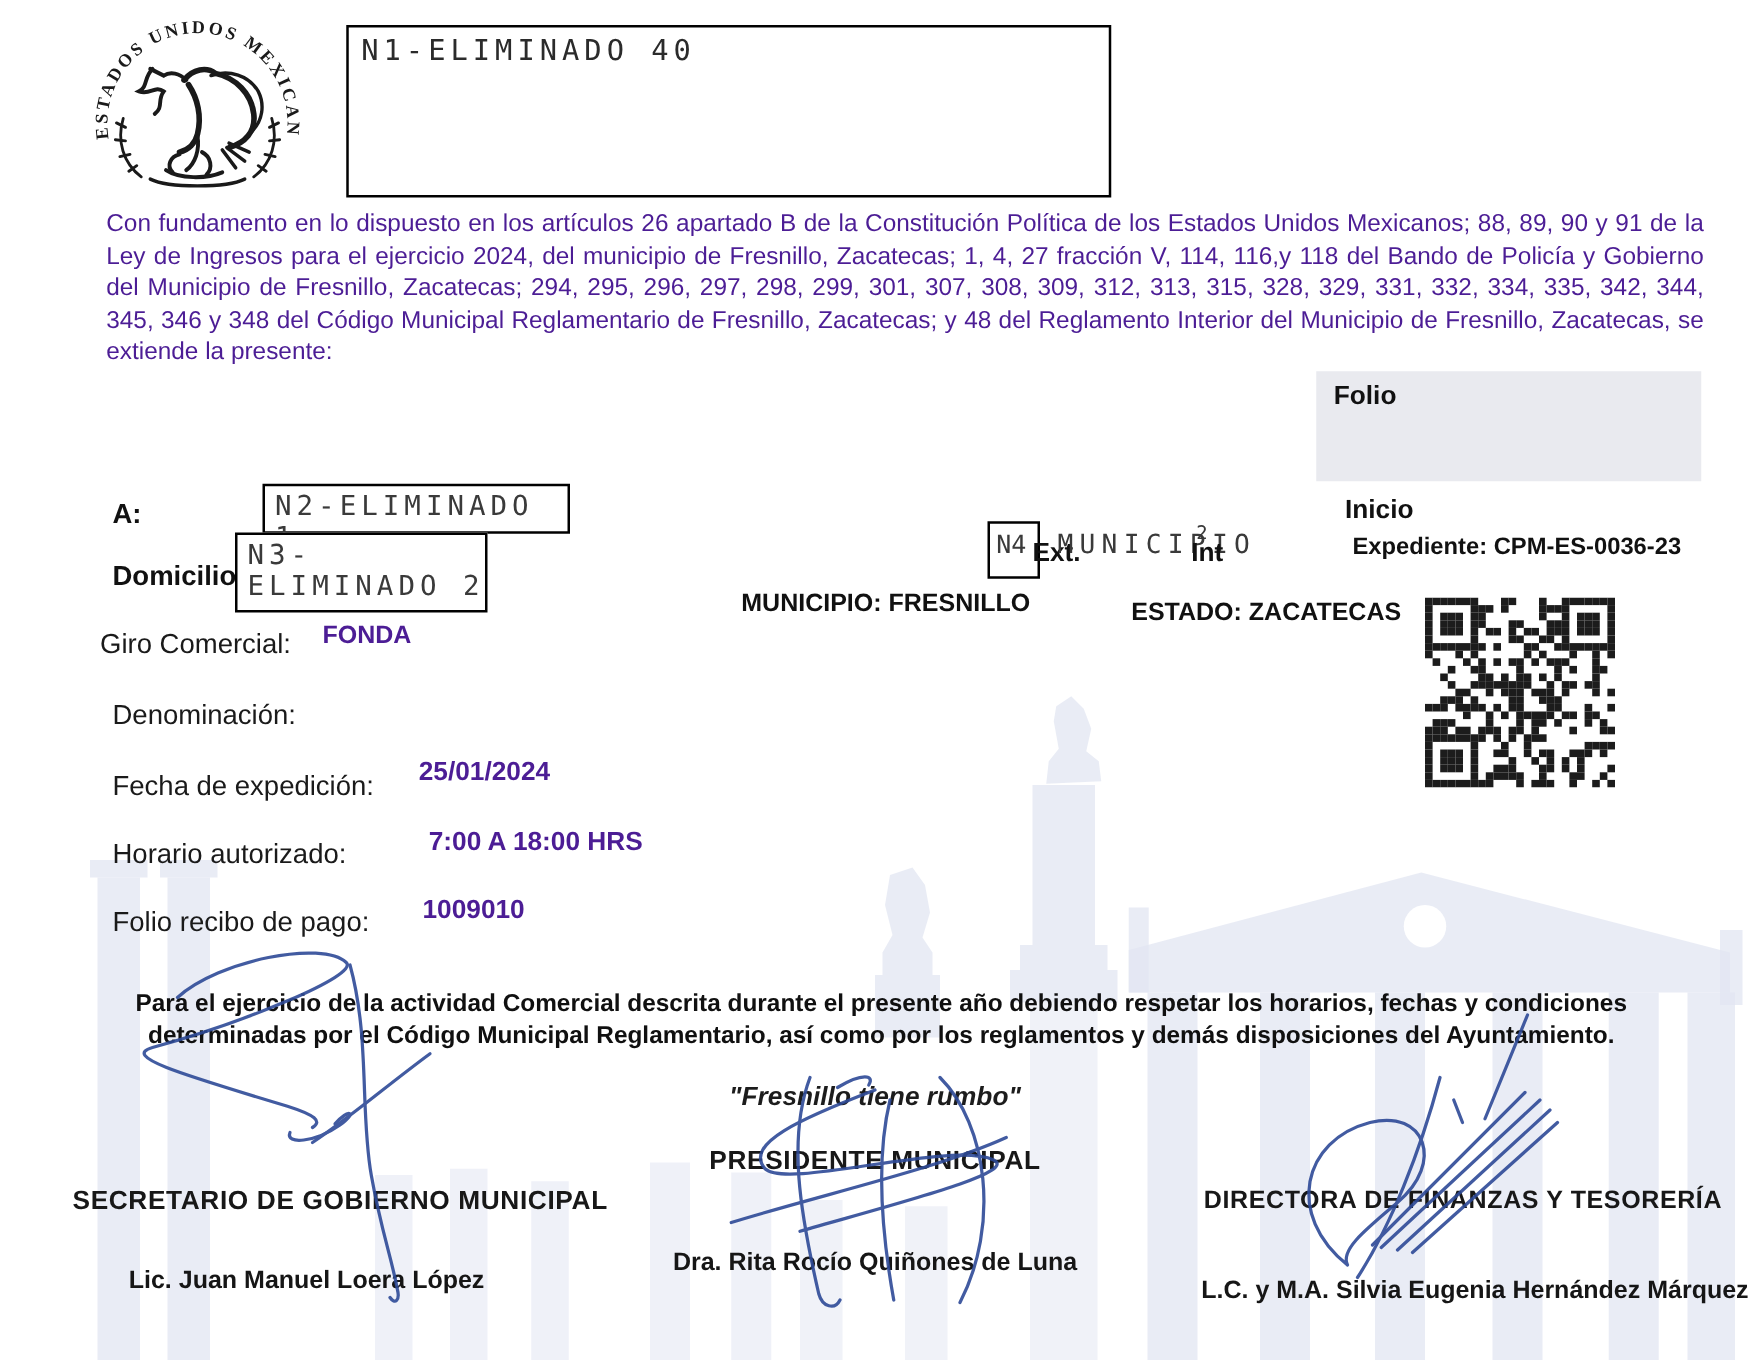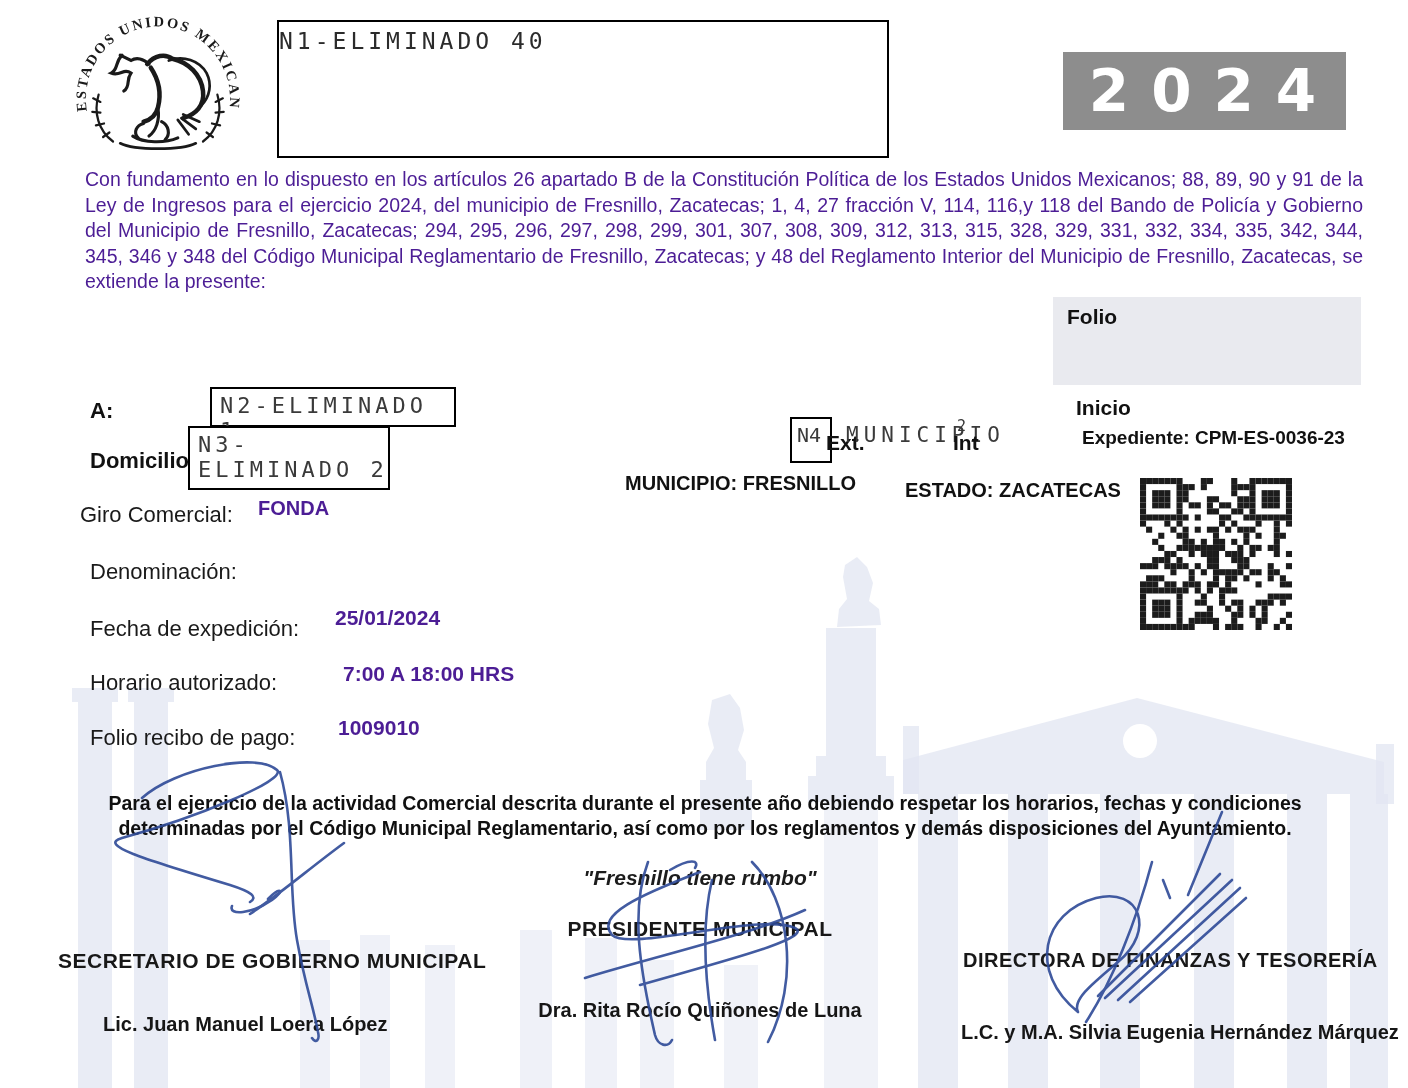--- a/index.html
+++ b/index.html
@@ -4,21 +4,21 @@
 <style>
   html,body{margin:0;padding:0;background:#f0f0f0;}
   .page{position:relative;width:1408px;height:1088px;background:#ffffff;overflow:hidden;
         font-family:"Liberation Sans",sans-serif;color:#161616;}
   .abs{position:absolute;}
   
   .wm{position:absolute;left:0;top:0;z-index:0;}
   
   .n1box{left:277px;top:20px;width:612px;height:138px;border:2px solid #000;background:#fff;
          font-family:"DejaVu Sans Mono",monospace;font-size:23px;letter-spacing:4px;
-         padding:6px 0 0 0;box-sizing:border-box;color:#2b2b2b;}
+         padding:6px 0 0 10px;box-sizing:border-box;color:#2b2b2b;}
   .yearbox{left:1063px;top:52px;width:283px;height:78px;background:#8d8d8d;
            display:flex;align-items:center;justify-content:center;}
   .yearbox span{color:#fff;font-family:"DejaVu Sans",sans-serif;font-weight:800;
                 font-size:58px;letter-spacing:22px;padding-left:18px;}
   .legal{left:85px;top:167px;width:1278px;font-size:19.5px;line-height:1.31;color:#4c1d95;
          text-align:justify;}
   .banner{left:88px;top:297px;width:932px;height:86px;background:#8c2f38;border-top:3px solid #4f181d;
           display:flex;align-items:center;justify-content:center;color:#fff;}
   .banner .lt{font-size:42px;font-weight:600;letter-spacing:1px;}
   .banner .bd{font-size:47px;font-weight:800;letter-spacing:2px;}
@@ -111,23 +111,20 @@
       <path d="M34 96 C28 116 34 136 50 148" stroke-width="2.5"></path>
       <path d="M166 96 C172 116 166 136 150 148" stroke-width="2.5"></path>
       <path d="M36 104 l-8 -4 M36 116 l-9 -1 M40 128 l-9 2 M46 138 l-7 5 M164 104 l8 -4 M164 116 l9 -1 M160 128 l9 2 M154 138 l7 5" stroke-width="2.5"></path>
 
       <path d="M58 150 C74 158 126 158 142 150" stroke-width="3"></path>
     </g>
   </svg>
 
   <div class="abs n1box">N1-ELIMINADO 40</div>
 
-  <div class="abs yearbox">
-    <span>2024</span>
-  </div>
 
   <div class="abs legal">Con fundamento en lo dispuesto en los artículos 26 apartado B de la Constitución Política de los Estados Unidos Mexicanos; 88, 89, 90 y 91 de la Ley de Ingresos para el ejercicio 2024, del municipio de Fresnillo, Zacatecas; 1, 4, 27 fracción V, 114, 116,y 118 del Bando de Policía y Gobierno del Municipio de Fresnillo, Zacatecas; 294, 295, 296, 297, 298, 299, 301, 307, 308, 309, 312, 313, 315, 328, 329, 331, 332, 334, 335, 342, 344, 345, 346 y 348 del Código Municipal Reglamentario de Fresnillo, Zacatecas; y 48 del Reglamento Interior del Municipio de Fresnillo, Zacatecas, se extiende la presente:</div>
 
 
   <div class="abs foliobox">
     <div class="flabel">Folio</div>
   </div>
 
   <div class="abs lblb" style="left:90px;top:398px;">A:</div>
   <div class="abs redbox" style="left:210px;top:387px;width:246px;height:40px;font-size:22px;letter-spacing:4px;padding:4px 0 0 8px;">N2-ELIMINADO 1</div>
@@ -137,21 +134,21 @@
 
   <div class="abs redbox" style="left:790px;top:417px;width:42px;height:46px;font-size:20px;padding:4px 0 0 5px;">N4</div>
   <div class="abs lblb" style="left:826px;top:431px;font-size:21px;">Ext.</div>
   <div class="abs mono" style="left:846px;top:423px;font-size:21px;letter-spacing:5px;">MUNICIPIO</div>
   <div class="abs mono" style="left:957px;top:417px;font-size:15px;">2</div>
   <div class="abs lblb" style="left:953px;top:431px;font-size:21px;">Int</div>
 
   <div class="abs lblb" style="left:1076px;top:396px;font-size:21px;">Inicio</div>
   <div class="abs lblb" style="left:1082px;top:427px;font-size:19px;">Expediente: CPM-ES-0036-23</div>
 
-  <div class="abs lblb" style="left:625px;top:472px;font-size:20px;">MUNICIPIO: FRESNILLO</div>
+  <div class="abs lblb" style="left:593px;top:472px;font-size:20px;">MUNICIPIO: FRESNILLO</div>
   <div class="abs lblb" style="left:905px;top:479px;font-size:20px;">ESTADO: ZACATECAS</div>
 
   <svg class="abs" style="left:1140px;top:478px;" width="152" height="152" viewBox="0 0 152 152" id="qr">
       <rect x="0.00" y="0.00" width="6.08" height="6.08" fill="#1c1c1c"></rect>
       <rect x="6.08" y="0.00" width="6.08" height="6.08" fill="#1c1c1c"></rect>
       <rect x="12.16" y="0.00" width="6.08" height="6.08" fill="#1c1c1c"></rect>
       <rect x="18.24" y="0.00" width="6.08" height="6.08" fill="#1c1c1c"></rect>
       <rect x="24.32" y="0.00" width="6.08" height="6.08" fill="#1c1c1c"></rect>
       <rect x="30.40" y="0.00" width="6.08" height="6.08" fill="#1c1c1c"></rect>
       <rect x="36.48" y="0.00" width="6.08" height="6.08" fill="#1c1c1c"></rect>

